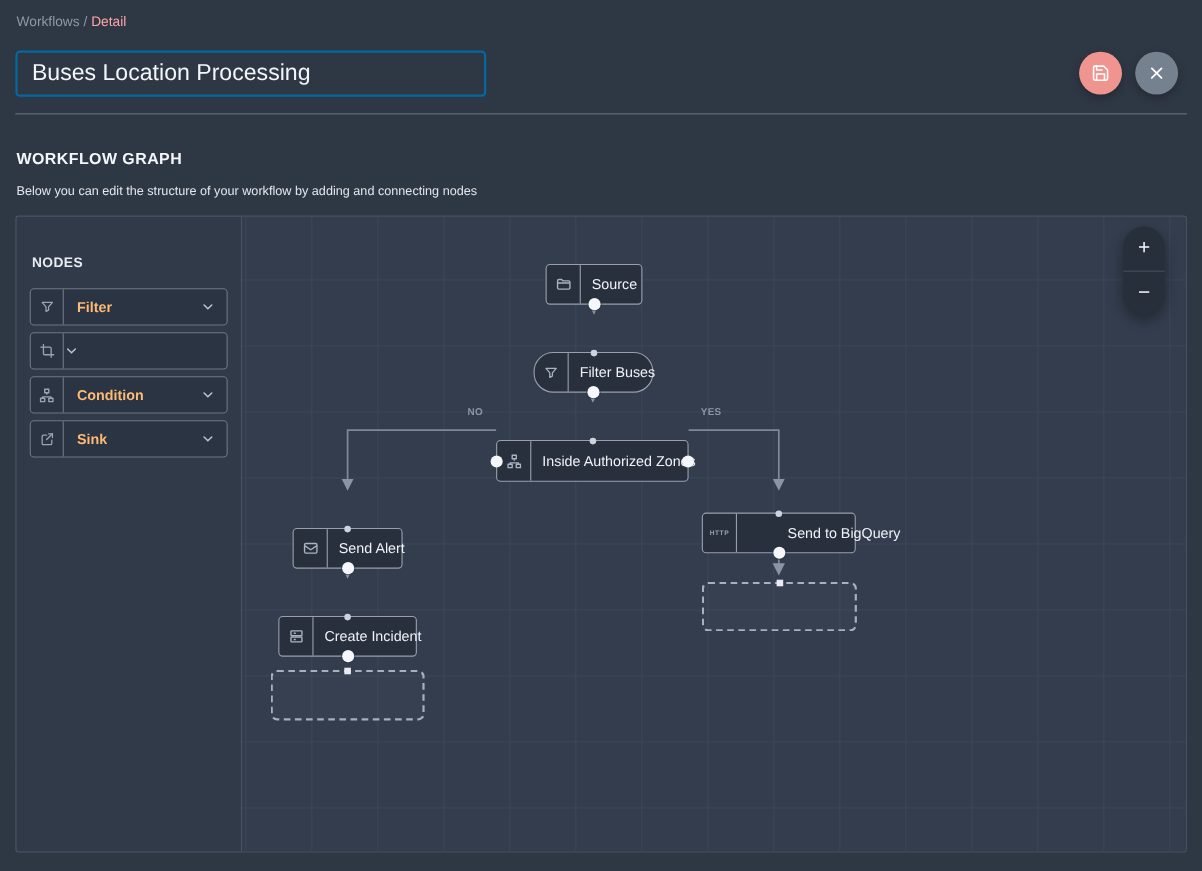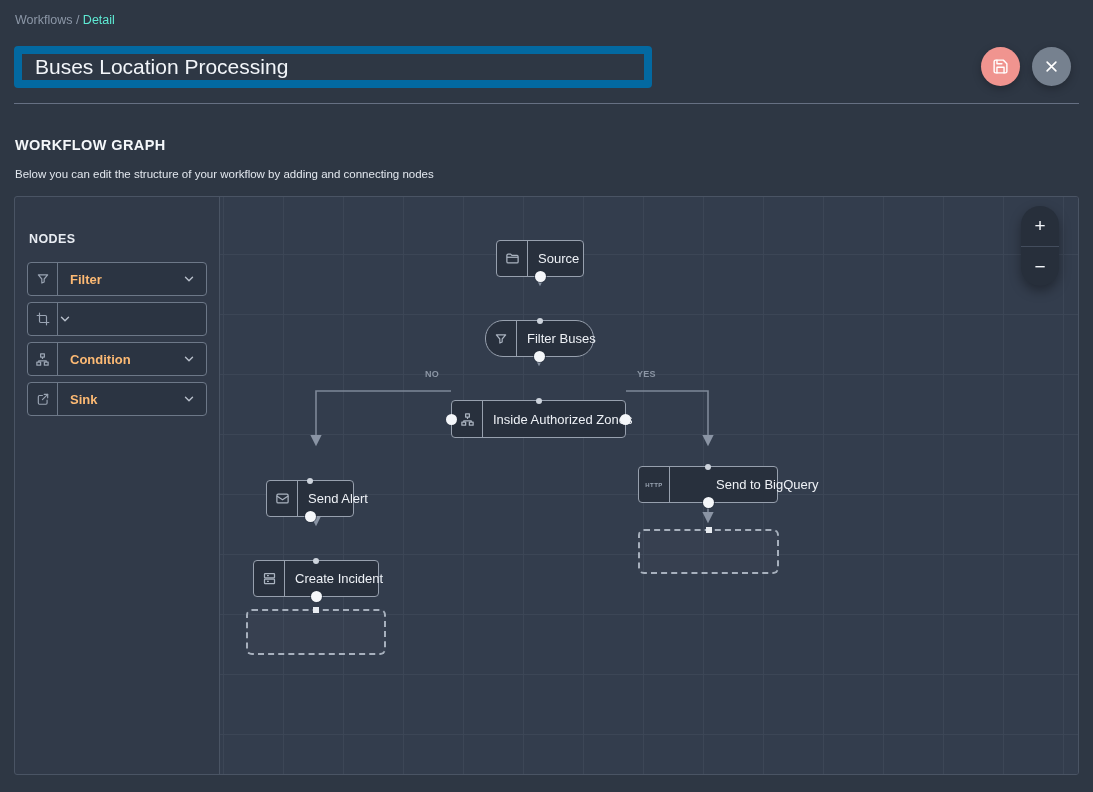--- a/index.html
+++ b/index.html
@@ -7,24 +7,24 @@
   body {
     font-family:"Liberation Sans", sans-serif;
     background:#2e3744;
     color:#e9edf2;
     overflow:hidden;
   }
   .page { position:relative; width:1093px; height:792px; }
 
   
   .breadcrumb { position:absolute; left:15px; top:13px; font-size:12.5px; color:#8c97a7; }
-  .breadcrumb .current { color:#5eead4; font-weight:500; }
+  .breadcrumb .current { color:#fca5a5; font-weight:500; }
   .title-input {
-    position:absolute; left:14px; top:46px; width:638px; height:42px;
-    background:transparent; border:8px solid #0369a1; border-radius:4px;
+    position:absolute; left:14px; top:46px; width:428px; height:42px;
+    background:transparent; border:2px solid #0369a1; border-radius:4px;
     color:#f2f5f9; font-size:21px; font-family:"Liberation Sans", sans-serif;
     padding:0 13px; outline:none;
   }
   .round-btn {
     position:absolute; top:47px; width:39px; height:39px; border-radius:50%;
     border:none; display:flex; align-items:center; justify-content:center;
     cursor:pointer; color:#ffffff;
   }
   .save-btn { left:981px; background:#f0948f; box-shadow:0 3px 8px rgba(0,0,0,.25); }
   .close-btn { left:1032px; background:#76818f; box-shadow:0 3px 8px rgba(0,0,0,.25); }
@@ -255,21 +255,21 @@
         </span>
         <span class="glabel">Inside Authorized Zones</span>
         <span class="port port-t"></span>
         <span class="port port-l"></span>
         <span class="port port-r"></span>
       </div>
 
       <div class="edge-label" style="left:205px; top:172px;">NO</div>
       <div class="edge-label" style="left:417px; top:172px;">YES</div>
 
-      <div class="gnode" style="left:46px; top:255px; width:88px;">
+      <div class="gnode" style="left:46px; top:255px; width:100px;">
         <span class="icon-cell">
           <svg width="15" height="15" viewBox="0 0 24 24" fill="none" stroke="currentColor" stroke-width="2" stroke-linejoin="round">
               <rect x="3" y="5" width="18" height="14" rx="2"></rect>
               <path d="M3 8l9 6 9-6"></path>
             </svg>
         </span>
         <span class="glabel">Send Alert</span>
         <span class="port port-t"></span>
         <span class="port port-b"></span>
       </div>

